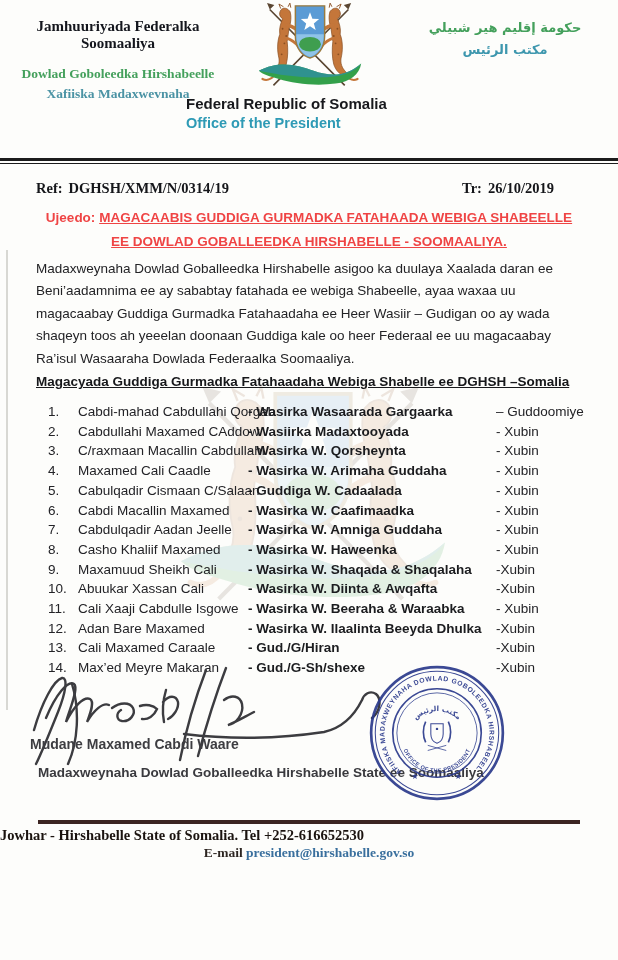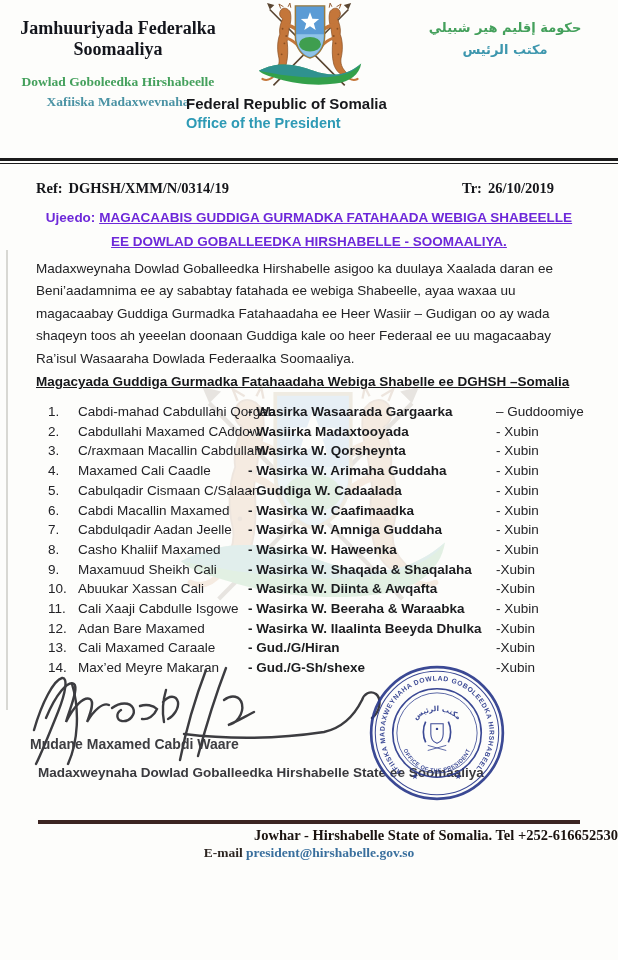--- a/index.html
+++ b/index.html
@@ -5,60 +5,60 @@
   html,body{margin:0;padding:0;background:#e8e8e6;}
   .page{position:relative;width:618px;height:960px;background:#fdfdfb;overflow:hidden;
         font-family:"Liberation Sans",sans-serif;color:#1d1d1f;}
   .abs{position:absolute;}
   .serif{font-family:"Liberation Serif",serif;}
   .sans{font-family:"Liberation Sans",sans-serif;}
   .arab{font-family:"DejaVu Sans",sans-serif;direction:rtl;}
   .b{font-weight:bold;}
   
   .hdr-left{left:2px;top:18px;width:232px;text-align:center;}
-  .hdr-left .l1{font-size:18px;color:#14161d;margin-bottom:14px;}
+  .hdr-left .l1{font-size:15px;color:#14161d;margin-bottom:14px;}
   .hdr-left .l2{font-size:13.5px;color:#44a05c;margin-bottom:4px;}
   .hdr-left .l3{font-size:13.5px;color:#4b93a4;}
   .hdr-center{left:186px;top:95px;width:248px;}
   .hdr-center .l1{font-size:15px;color:#17181c;margin-bottom:3px;}
   .hdr-center .l2{font-size:14.5px;color:#4aa35f;margin-bottom:2px;}
   .hdr-center .l3{font-size:14.5px;color:#2e9ab5;}
   .hdr-right{left:398px;top:20px;width:214px;text-align:center;}
   .hdr-right .l1{font-size:13.5px;color:#17181c;margin-bottom:8px;}
   .hdr-right .l2{font-size:13px;color:#44a05c;margin-bottom:7px;}
   .hdr-right .l3{font-size:13px;color:#3e97ae;}
   .emblem{left:246px;top:0px;}
   .divider{left:0;right:0;top:158px;height:2px;border-top:3.5px solid #1c1c1c;border-bottom:1.5px solid #1c1c1c;}
   
   .refrow{left:36px;right:58px;top:180px;display:flex;justify-content:space-between;
           font-size:14.5px;color:#15161a;}
   .refcell span{margin-right:6px;}
   
-  .subject{left:0;right:0;top:206px;text-align:center;font-size:13.5px;line-height:23.5px;color:#6d28d9;}
+  .subject{left:0;right:0;top:206px;text-align:center;font-size:13.5px;line-height:23.5px;color:#ef4444;}
   .subject .ul{text-decoration:underline;}
   
   .para{left:36px;right:28px;top:258px;font-size:13.5px;line-height:22.4px;color:#232326;}
   
   .listhead{left:36px;top:374px;font-size:13.5px;text-decoration:underline;color:#17181b;}
   .list{left:36px;right:10px;top:402px;}
   .lrow{display:flex;line-height:19.7px;font-size:13.5px;color:#232327;}
   .lnum{width:42px;padding-left:12px;box-sizing:border-box;flex:none;}
   .lname{width:170px;flex:none;white-space:nowrap;}
   .lmin{width:248px;flex:none;font-weight:bold;color:#1b1c1f;white-space:nowrap;}
   .lrole{flex:1;}
   
   .wmark{left:148px;top:382px;opacity:0.13;pointer-events:none;}
   
   .sigsvg{left:20px;top:664px;}
   .signame{left:30px;top:736px;font-size:14px;color:#3d3d41;}
   .sigtitle{left:38px;top:765px;font-size:13.5px;color:#3a3a3e;}
   .stamp{left:366px;top:662px;opacity:0.92;}
   
   .fline{left:38px;right:38px;top:820px;height:4px;background:#3c2522;}
-  .floc{left:0;right:0;top:827px;text-align:right;font-size:14.5px;color:#1b130f;}
+  .floc{left:0;right:0;top:827px;text-align:left;font-size:14.5px;color:#1b130f;}
   .femail{left:0;right:0;top:845px;text-align:center;font-size:13.5px;color:#1b130f;opacity:.92;}
   .femail a{color:#2a6496;text-decoration:none;}
   .edge-l{left:6px;top:250px;width:1.5px;height:460px;background:#d8d8d3;}
 </style>
 </head>
 <body>
 
 <div class="page">
 
   <svg width="0" height="0" style="position:absolute" aria-hidden="true">

